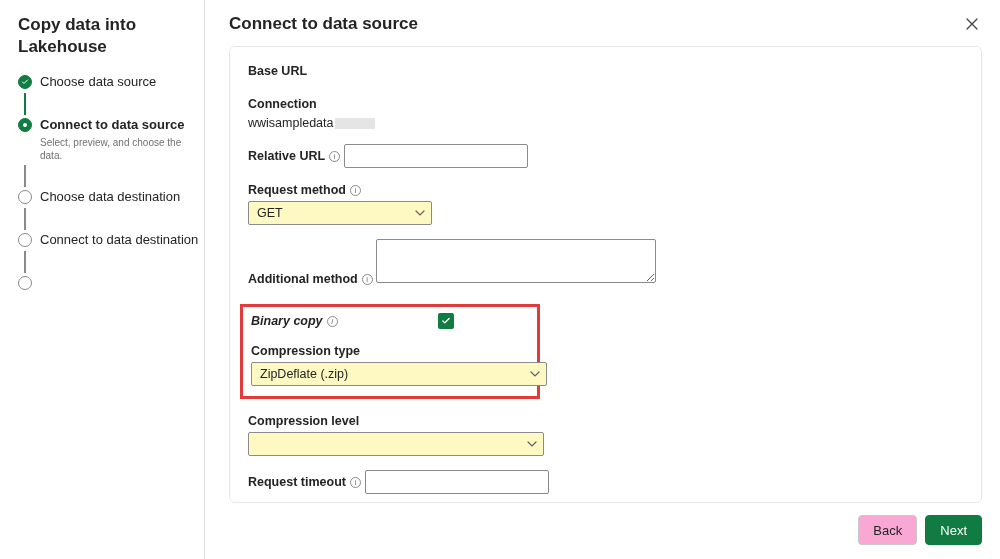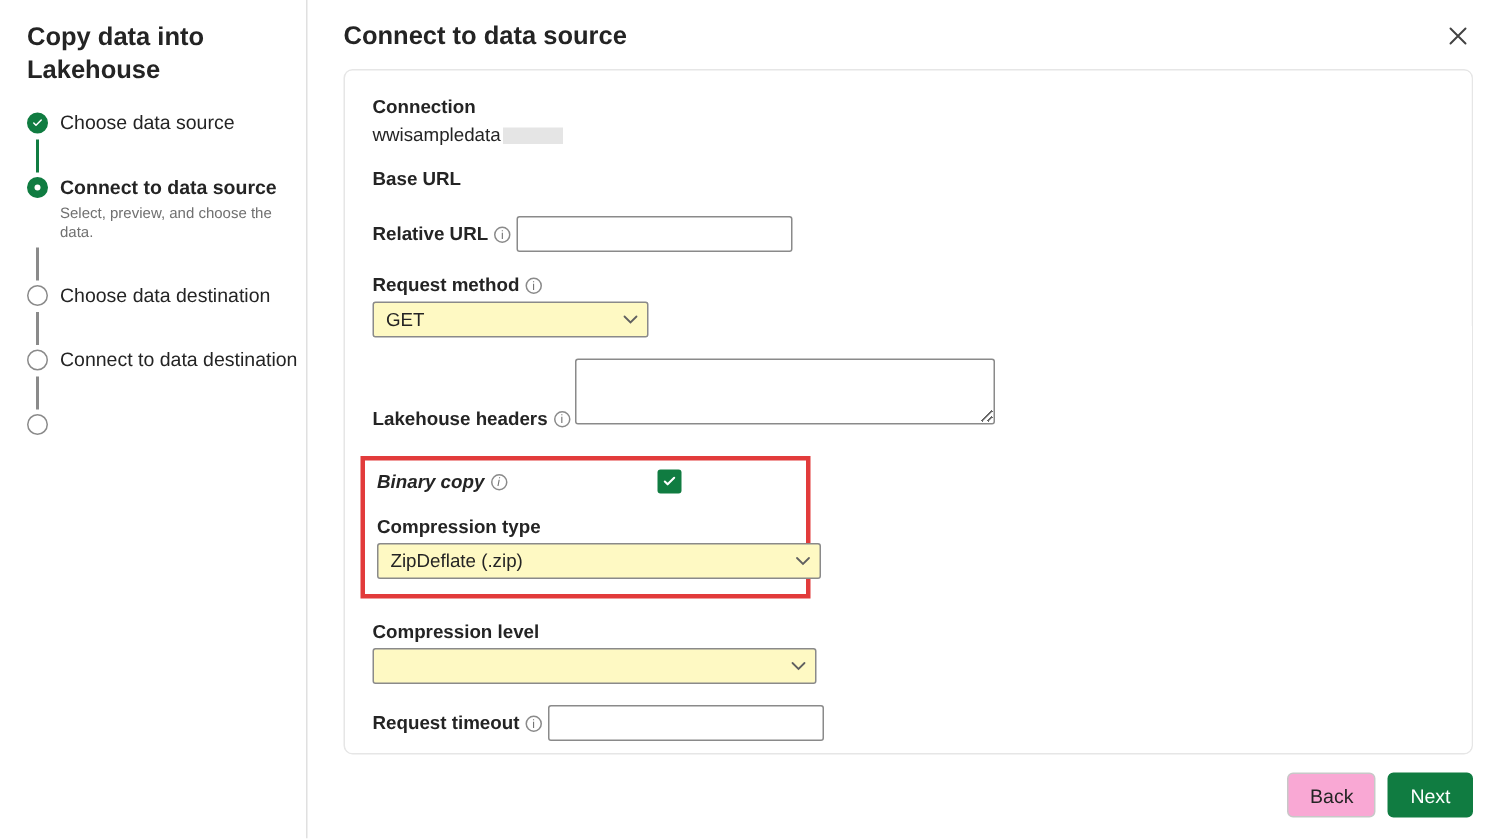--- a/index.html
+++ b/index.html
@@ -276,28 +276,28 @@
       <span class="close-x">
         <svg viewBox="0 0 16 16">
             <path d="M3 3l10 10M13 3L3 13" stroke="#424242" stroke-width="1.3" stroke-linecap="round"></path>
           </svg>
       </span>
     </div>
 
     <div class="card">
 
       <div class="fld">
+        <div class="fld-label">Base URL</div>
+      </div>
+
+      <div class="fld">
         <div class="fld-label">Connection</div>
         <div>
           <span class="ro-value">wwisampledata</span><span class="redact"></span>
         </div>
-      </div>
-
-      <div class="fld">
-        <div class="fld-label">Base URL</div>
       </div>
 
       <div class="fld">
         <div class="fld-label">
           <span>Relative URL</span>
           <span class="info-icon">i</span>
         </div>
         <input class="text-input" type="text" value="" style="">
       </div>
 
@@ -311,21 +311,21 @@
           <span class="chev">
             <svg viewBox="0 0 10 10">
                 <path d="M1 3l4 4 4-4" stroke="#606060" stroke-width="1.2" fill="none" stroke-linecap="round"></path>
               </svg>
           </span>
         </div>
       </div>
 
       <div class="fld">
         <div class="fld-label">
-          <span>Lakehouse headers</span>
+          <span>Additional method</span>
           <span class="info-icon">i</span>
         </div>
         <textarea class="textarea-box" style=""></textarea>
       </div>
 
       <div class="highlight-box">
         <div class="checkbox-row">
           <div class="fld-label" style="margin-bottom:0;font-style:italic;">
             <span>Binary copy</span>
             <span class="info-icon">i</span>

